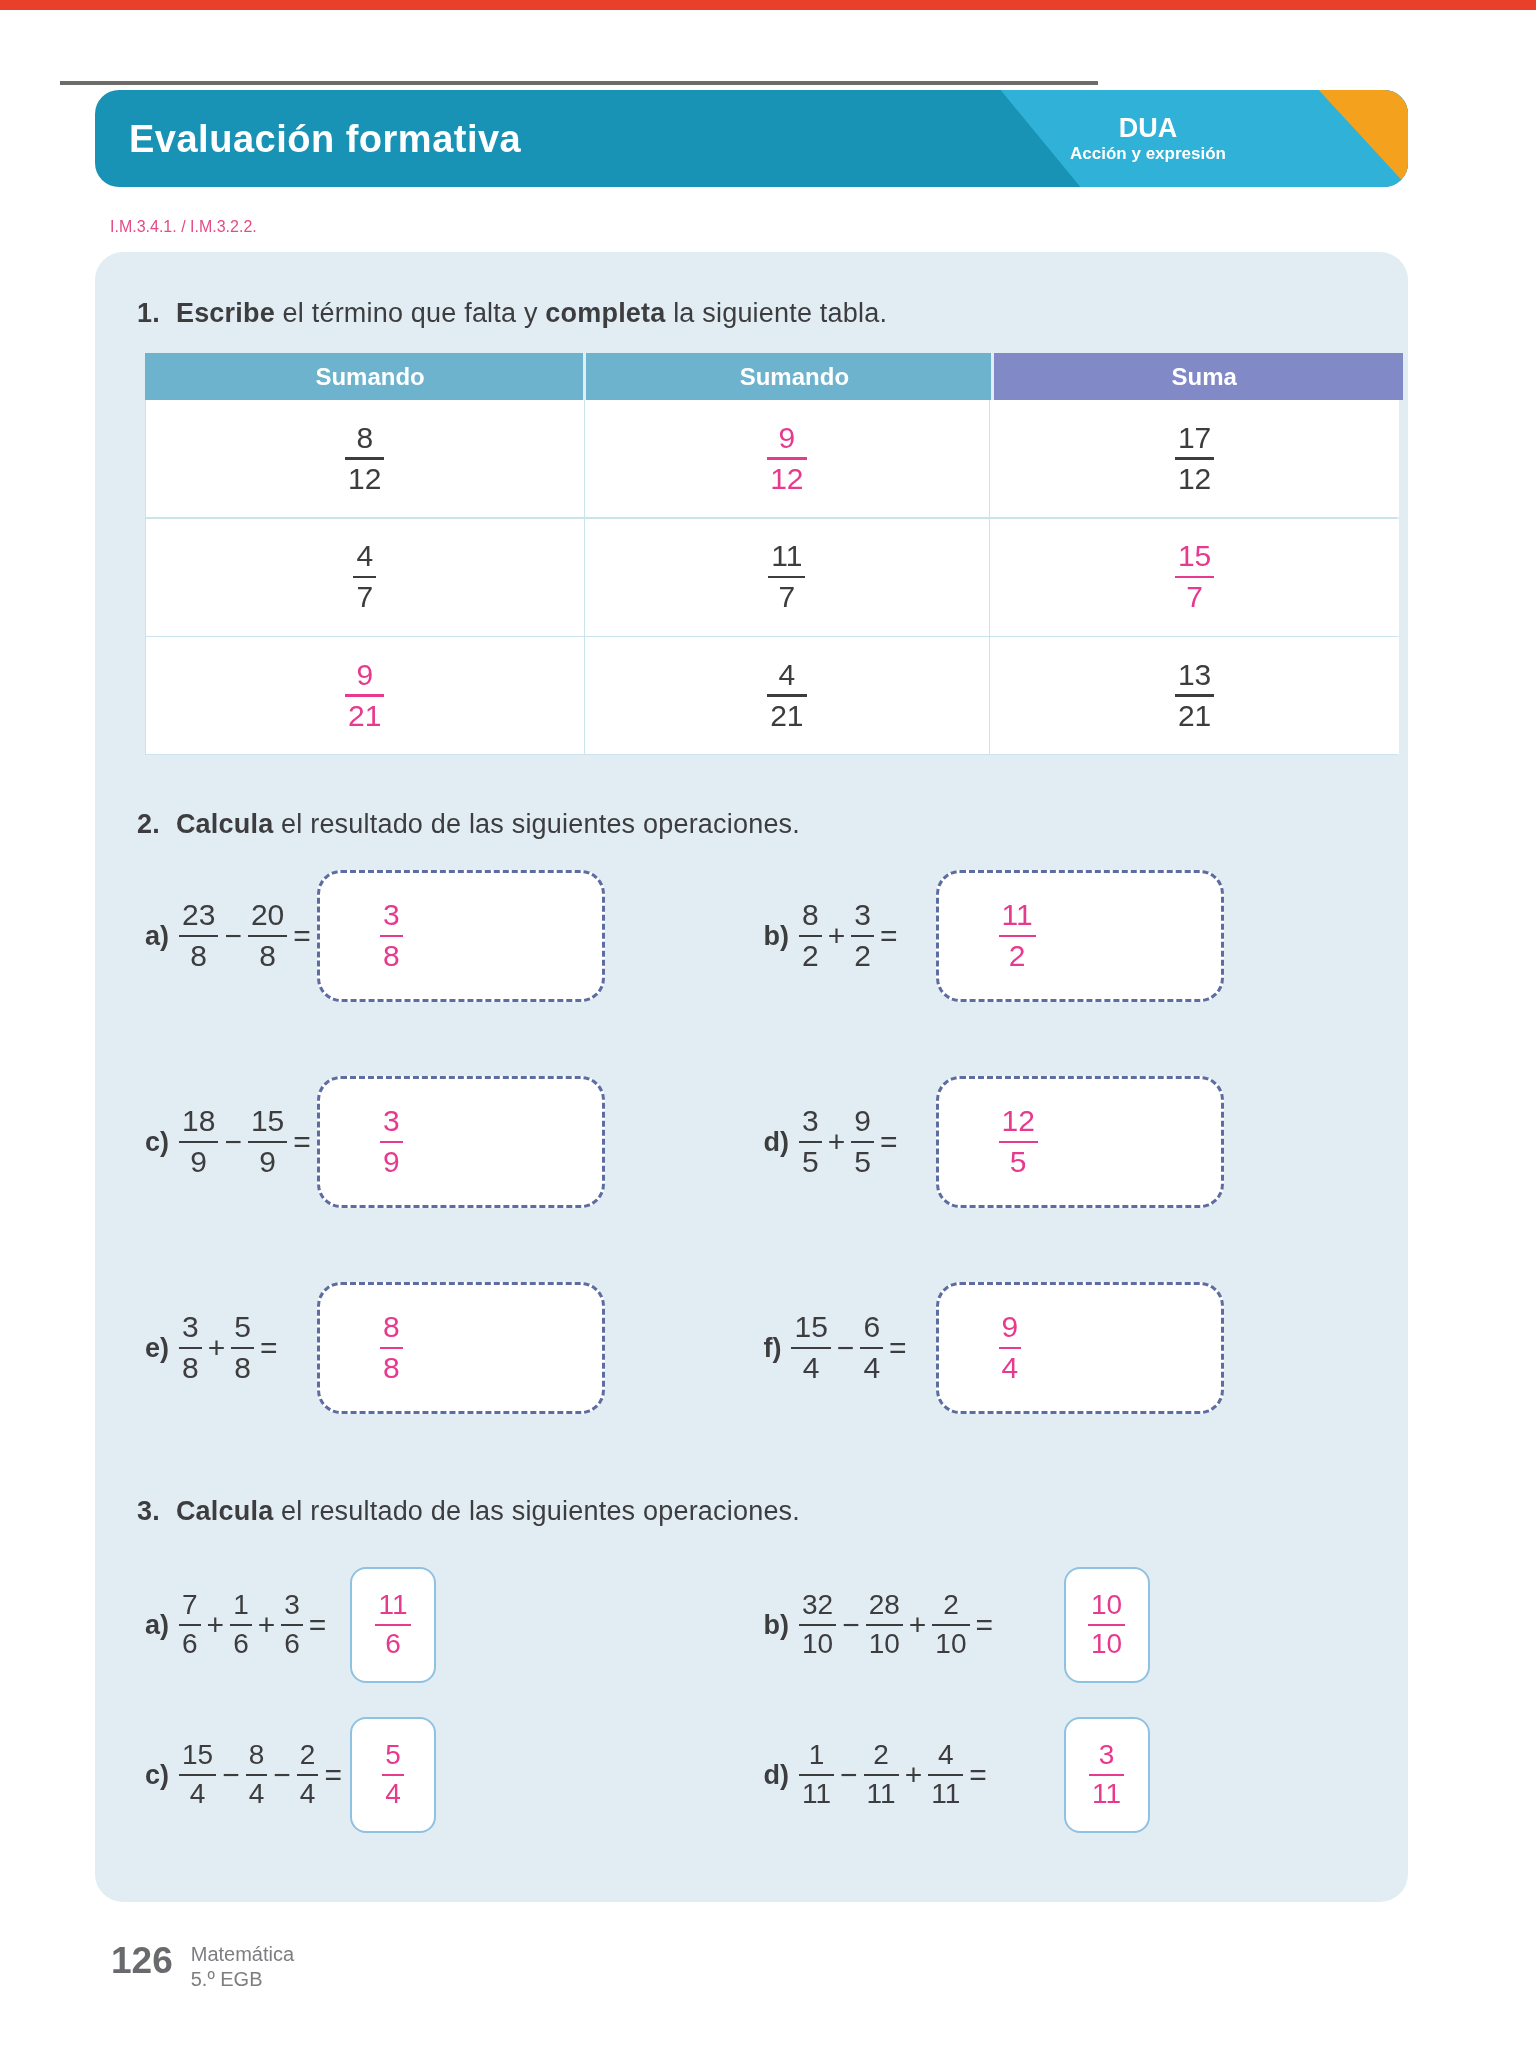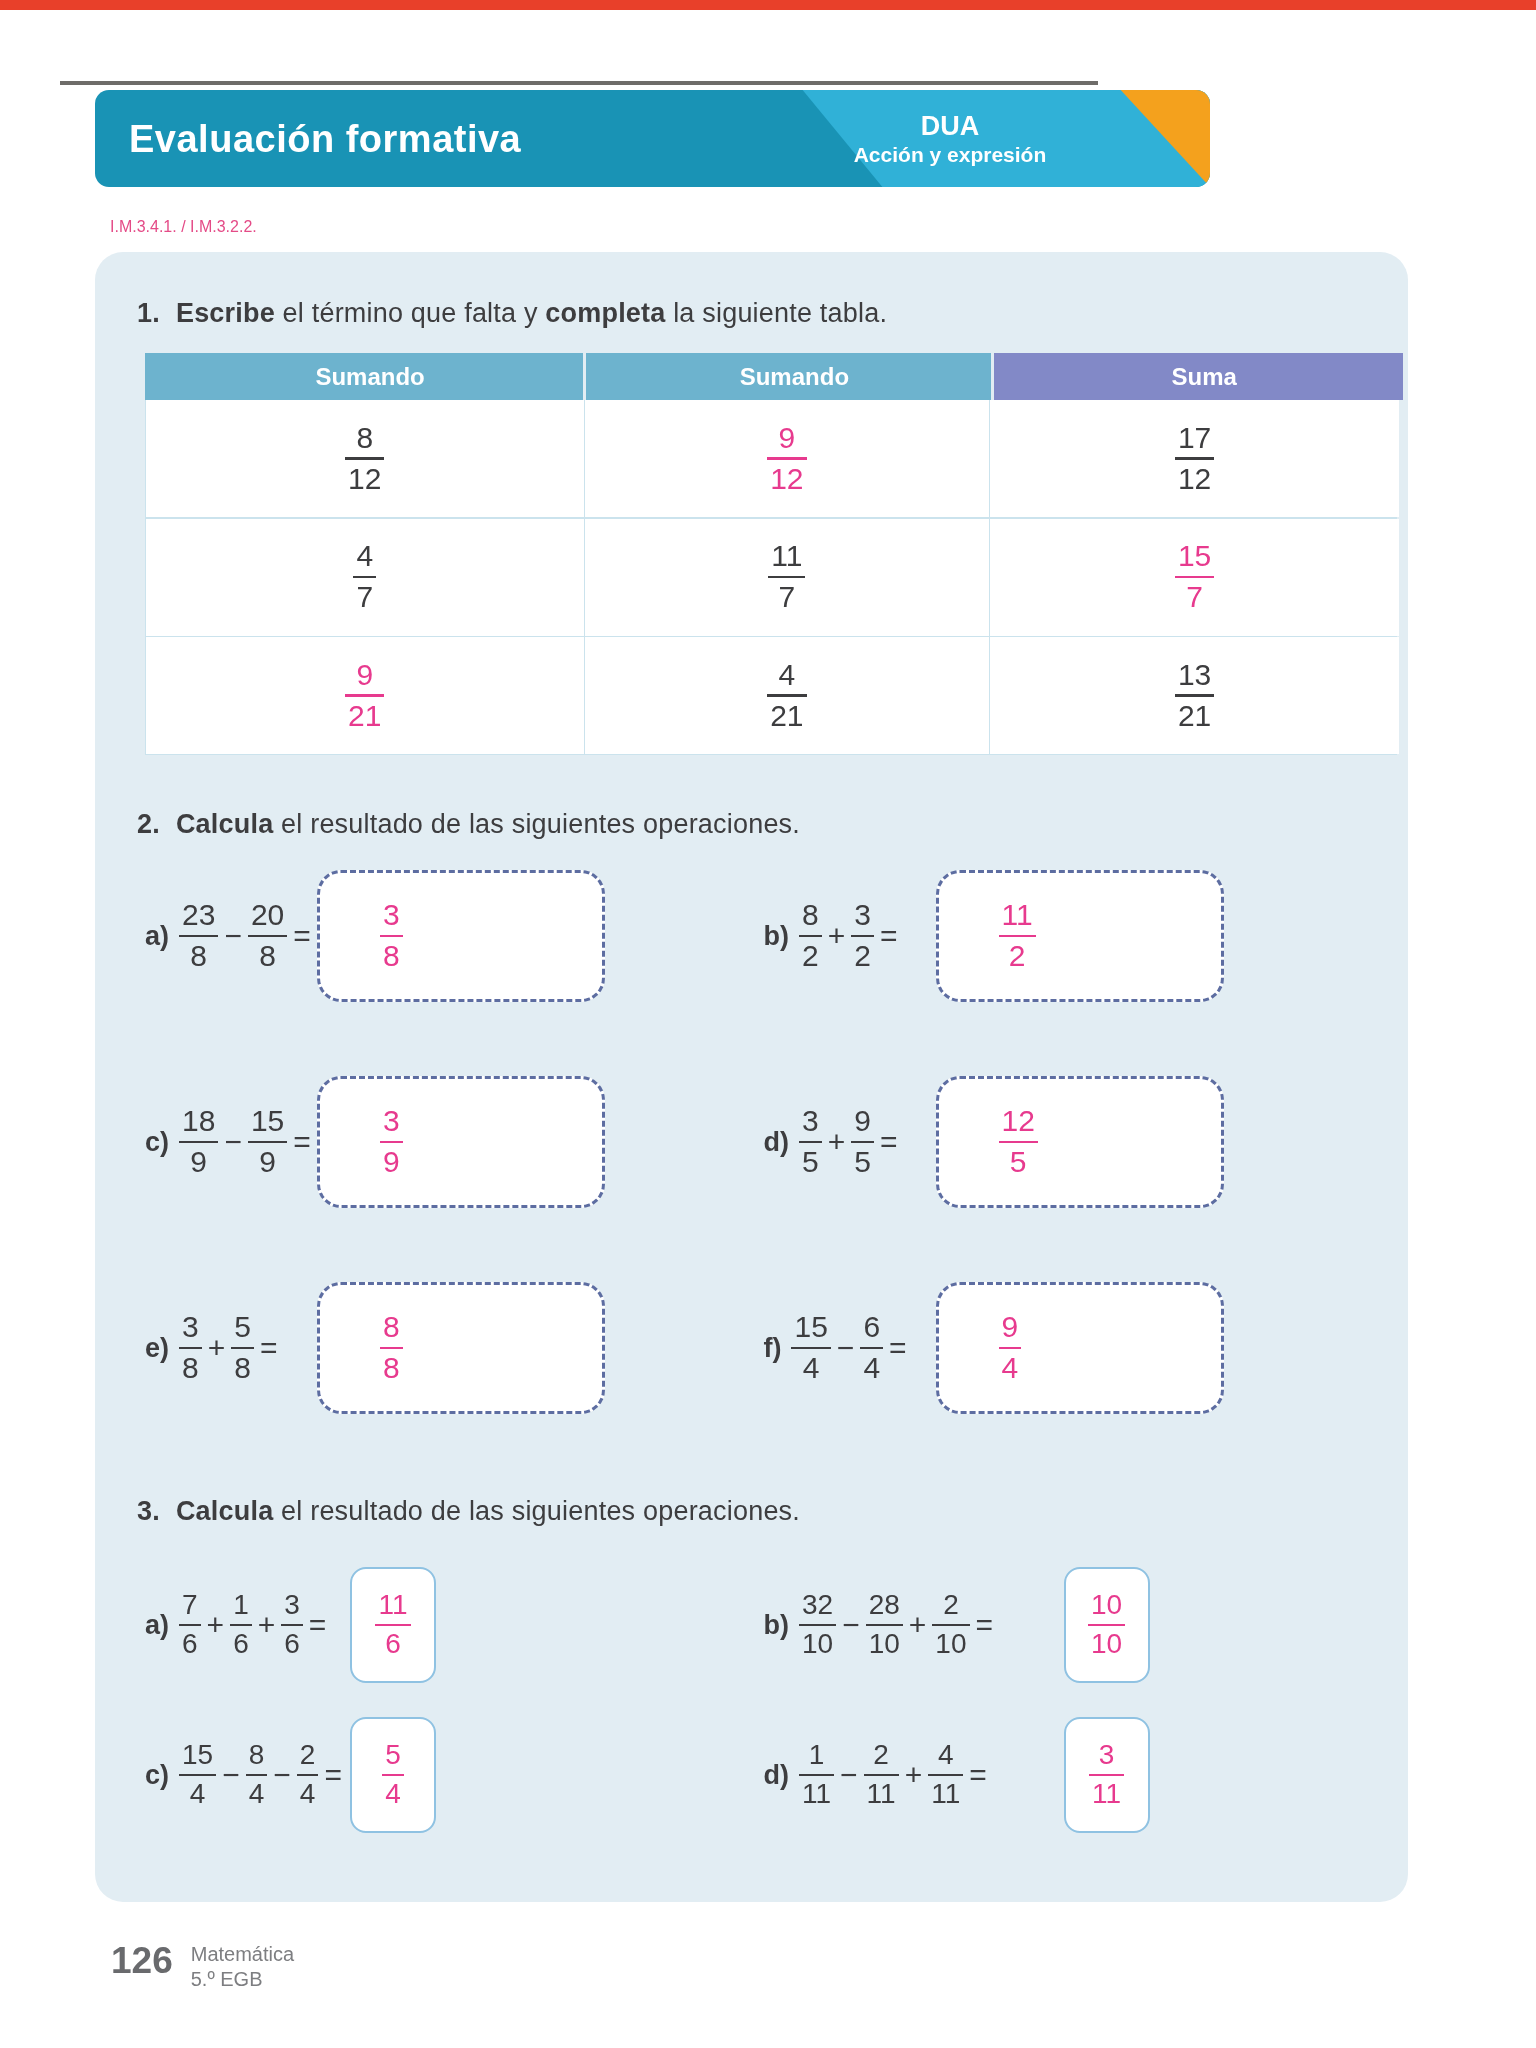--- a/index.html
+++ b/index.html
@@ -6,32 +6,32 @@
   body{
     width:1536px;height:2048px;position:relative;background:#ffffff;
     font-family:"Liberation Sans","DejaVu Sans",sans-serif;color:#3d3d3f;
     overflow:hidden;
   }
   
   .top-red{position:absolute;left:0;top:0;width:1536px;height:10px;background:#e8402a;}
   .top-line{position:absolute;left:60px;top:81px;width:1038px;height:4px;background:#55524f;opacity:.85;}
 
   
-  .banner{position:absolute;left:95px;top:90px;width:1115px;height:97px;background:#1993b5;
-    border-radius:14px;overflow:hidden;}
+  .banner{position:absolute;left:95px;top:90px;width:1313px;height:97px;background:#1993b5;
+    border-radius:24px;overflow:hidden;}
   .banner-light{position:absolute;right:0;top:0;width:420px;height:100%;background:#30b1d7;
     clip-path:polygon(3% 0,100% 0,100% 100%,22% 100%);}
   .banner-orange{position:absolute;right:0;top:0;width:95px;height:100%;background:#f4a11d;
     clip-path:polygon(6% 0,100% 0,100% 100%);}
   .banner-title{position:absolute;left:34px;top:50%;transform:translateY(-50%);
     font-size:38px;font-weight:bold;color:#ffffff;letter-spacing:.5px;margin:0;}
   .dua{position:absolute;right:90px;top:50%;transform:translateY(-50%);width:340px;
     text-align:center;color:#ffffff;line-height:1.22;}
   .dua-title{font-size:27px;font-weight:bold;}
-  .dua-sub{font-size:21px;font-weight:bold;}
+  .dua-sub{font-size:17px;font-weight:bold;}
 
   .code{position:absolute;left:110px;top:218px;font-size:16px;color:#e44b87;}
 
   
   .panel{position:absolute;left:95px;top:252px;width:1313px;height:1650px;background:#e2edf3;
     border-radius:28px;box-sizing:border-box;padding:46px 26px 0 26px;}
 
   .instr{font-size:27px;color:#3d3d3f;margin:0 0 0 16px;letter-spacing:.2px;}
   .instr .no{font-weight:bold;margin-right:16px;}
   .instr .b{font-weight:bold;}

